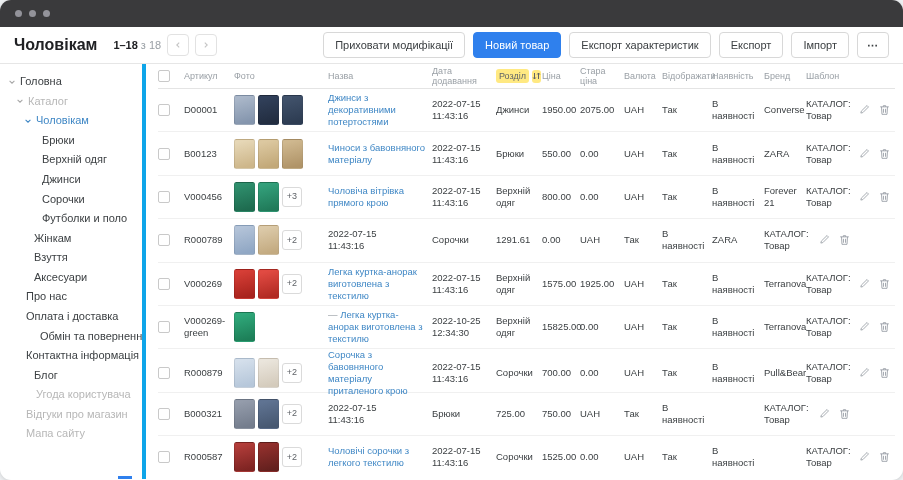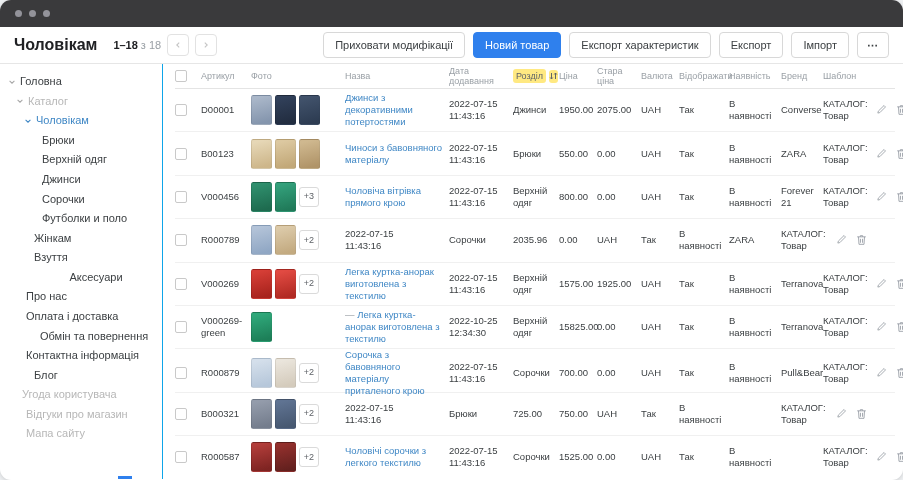--- a/index.html
+++ b/index.html
@@ -12,21 +12,21 @@
   .page-title{ font-size:16px; font-weight:bold; color:#202124; margin-right:16px; }
   .pagination{ display:flex; align-items:center; }
   .pg-text{ font-size:11px; color:#202124; font-weight:bold; }
   .pg-suffix{ font-size:11px; color:#9aa0a6; margin-left:3px; }
   .pg-btn{ width:22px; height:22px; border:1px solid #e2e2e2; border-radius:4px; background:#fff; display:inline-flex; align-items:center; justify-content:center; color:#c5c5c5; margin-left:6px; cursor:pointer; }
   .header-actions{ margin-left:auto; display:flex; gap:8px; align-items:center; }
   .btn{ height:26px; padding:0 11px; border:1px solid #d8d8d8; border-radius:4px; background:#fff; font-size:11px; color:#3c4043; font-family:inherit; display:inline-flex; align-items:center; cursor:pointer; white-space:nowrap; }
   .btn.primary{ background:var(--primary); border-color:var(--primary); color:#fff; }
   .btn.more{ padding:0 9px; font-weight:bold; letter-spacing:1px; }
   .main{ display:flex; height:415px; }
-  .sidebar{ width:163px; border-right:1px solid #0ea5e9; padding-top:8px; font-size:11px; position:relative; flex-shrink:0; overflow:hidden; }
+  .sidebar{ width:146px; border-right:4px solid #0ea5e9; padding-top:8px; font-size:11px; position:relative; flex-shrink:0; overflow:hidden; }
   .side-item{ display:flex; align-items:center; gap:4px; padding:3.2px 4px; color:#3c4043; cursor:pointer; line-height:1.2; white-space:nowrap; }
   .side-item.state-muted{ color:#b7b7b7; }
   .side-item.state-active{ color:var(--link); }
   .chev{ display:inline-flex; color:#a8a8a8; }
   .state-active .chev{ color:var(--link); }
   .sidebar-indicator{ position:absolute; left:118px; bottom:0; width:14px; height:3px; background:var(--primary); }
   .table-wrap{ flex:1; padding:0 8px 0 12px; overflow:hidden; }
   .grid{ display:grid; grid-template-columns:26px 50px 94px 104px 64px 46px 38px 44px 38px 50px 52px 42px 52px 40px; }
   .thead{ height:25px; align-items:center; border-bottom:1px solid #e4e4e4; color:#9aa0a6; font-size:9px; }
   .th{ padding-right:4px; display:flex; align-items:center; }
@@ -123,39 +123,39 @@
         </div>
         <div class="side-item" style="padding-left: 42px;">
           <span>Футболки и поло</span>
         </div>
         <div class="side-item" style="padding-left: 34px;">
           <span>Жінкам</span>
         </div>
         <div class="side-item" style="padding-left: 34px;">
           <span>Взуття</span>
         </div>
-        <div class="side-item" style="padding-left: 34px; justify-content: center;">
+        <div class="side-item" style="padding-left: 34px;">
           <span>Аксесуари</span>
         </div>
         <div class="side-item" style="padding-left: 26px;">
           <span>Про нас</span>
         </div>
         <div class="side-item" style="padding-left: 26px;">
           <span>Оплата і доставка</span>
         </div>
         <div class="side-item" style="padding-left: 40px;">
           <span>Обмін та повернення</span>
         </div>
         <div class="side-item" style="padding-left: 26px;">
           <span>Контактна інформація</span>
         </div>
         <div class="side-item" style="padding-left: 34px;">
           <span>Блог</span>
         </div>
-        <div class="side-item state-muted" style="padding-left: 22px;">
+        <div class="side-item state-muted" style="padding-left: 36px;">
           <span>Угода користувача</span>
         </div>
         <div class="side-item state-muted" style="padding-left: 26px;">
           <span>Відгуки про магазин</span>
         </div>
         <div class="side-item state-muted" style="padding-left: 26px;">
           <span>Мапа сайту</span>
         </div>
       </nav>
 
@@ -302,21 +302,21 @@
             <div class="td c-photo">
               <span class="thumb" style="background: linear-gradient(165deg, rgb(179, 195, 216) 10%, rgb(144, 167, 196) 90%);"></span>
               <span class="thumb" style="background: linear-gradient(165deg, rgb(220, 202, 169) 10%, rgb(195, 170, 128) 90%);"></span>
               <span class="more-badge">+2</span>
             </div>
             <div class="td c-date">
               <div>2022-07-15</div>
               <div>11:43:16</div>
             </div>
             <div class="td c-section">Сорочки</div>
-            <div class="td c-price">2035.96</div>
+            <div class="td c-price">1291.61</div>
             <div class="td c-oldprice">0.00</div>
             <div class="td c-currency">UAH</div>
             <div class="td c-display">Так</div>
             <div class="td c-avail">В наявності</div>
             <div class="td c-brand">ZARA</div>
             <div class="td c-template">КАТАЛОГ: Товар</div>
             <div class="td c-actions">
               <span class="act">
                 <svg width="11" height="11" viewBox="0 0 16 16" fill="none" stroke="currentColor" stroke-width="1.2">
                   <path d="M11.7 2.2 l2.1 2.1 L5.6 12.5 l-2.9.7.7-2.9 z"></path>

